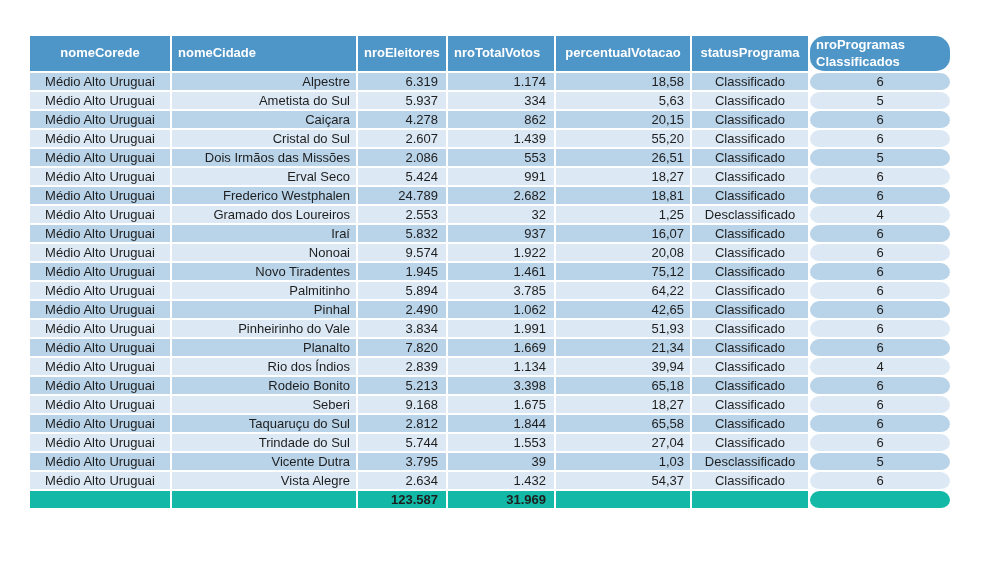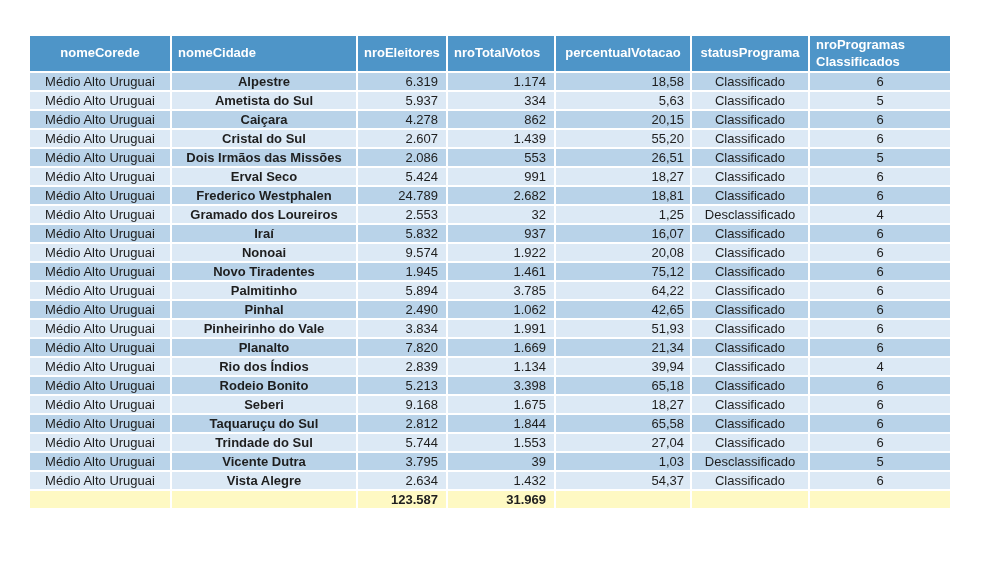--- a/index.html
+++ b/index.html
@@ -34,42 +34,42 @@
   col.col6 { width: 140px; }
 
   th, td {
     border-right: 2px solid #ffffff;
     border-bottom: 2px solid #ffffff;
     padding: 0 6px;
     overflow: hidden;
     white-space: nowrap;
     box-sizing: border-box;
   }
-  th:last-child, td:last-child { border-right: none; }
+  th:last-child, td:last-child { border-right: none; border-radius: 15px; }
 
   thead th {
     background: #4e95c8;
     color: #ffffff;
     font-weight: bold;
     height: 37px;
     vertical-align: middle;
     white-space: normal;
     line-height: 1.25;
   }
   tbody td, tfoot td {
     height: 19px;
     vertical-align: middle;
   }
   tr.band-dark td  { background: #b9d3e9; }
   tr.band-light td { background: #dce9f5; }
-  tfoot tr td { background: #fef9c3; }
+  tfoot tr td { background: #14b8a6; }
 
   
   td.col0 { text-align: center; margin-left: 26px; }
-  td.col1 { text-align: center; font-weight: bold; }
+  td.col1 { text-align: right; }
   td.col2 { text-align: right; padding-right: 8px; }
   td.col3 { text-align: right; padding-right: 8px; }
   td.col4 { text-align: right; }
   td.col5 { text-align: center; }
   td.col6 { text-align: center; }
 
   
   th.h-center { text-align: center; }
   th.h-left   { text-align: left; }
 

